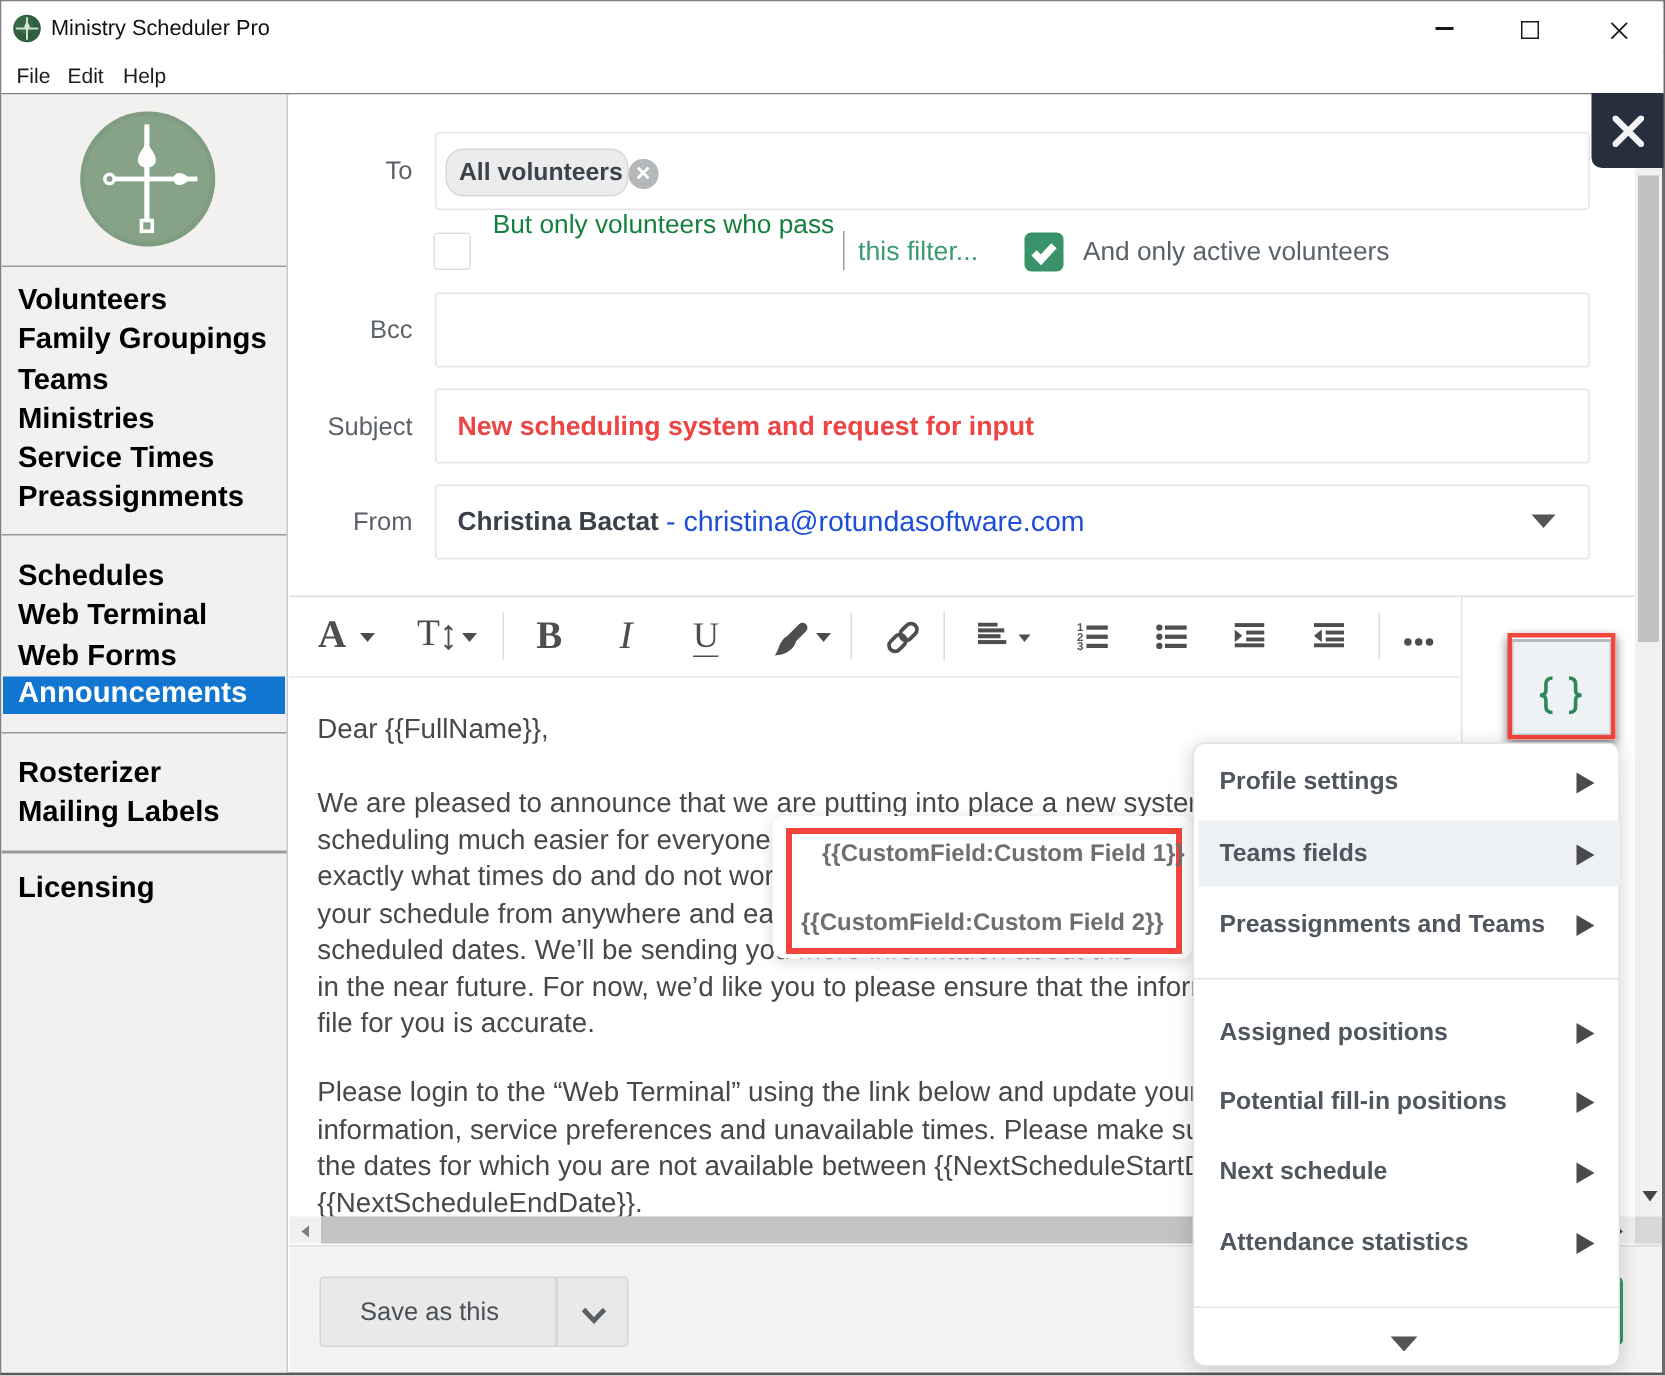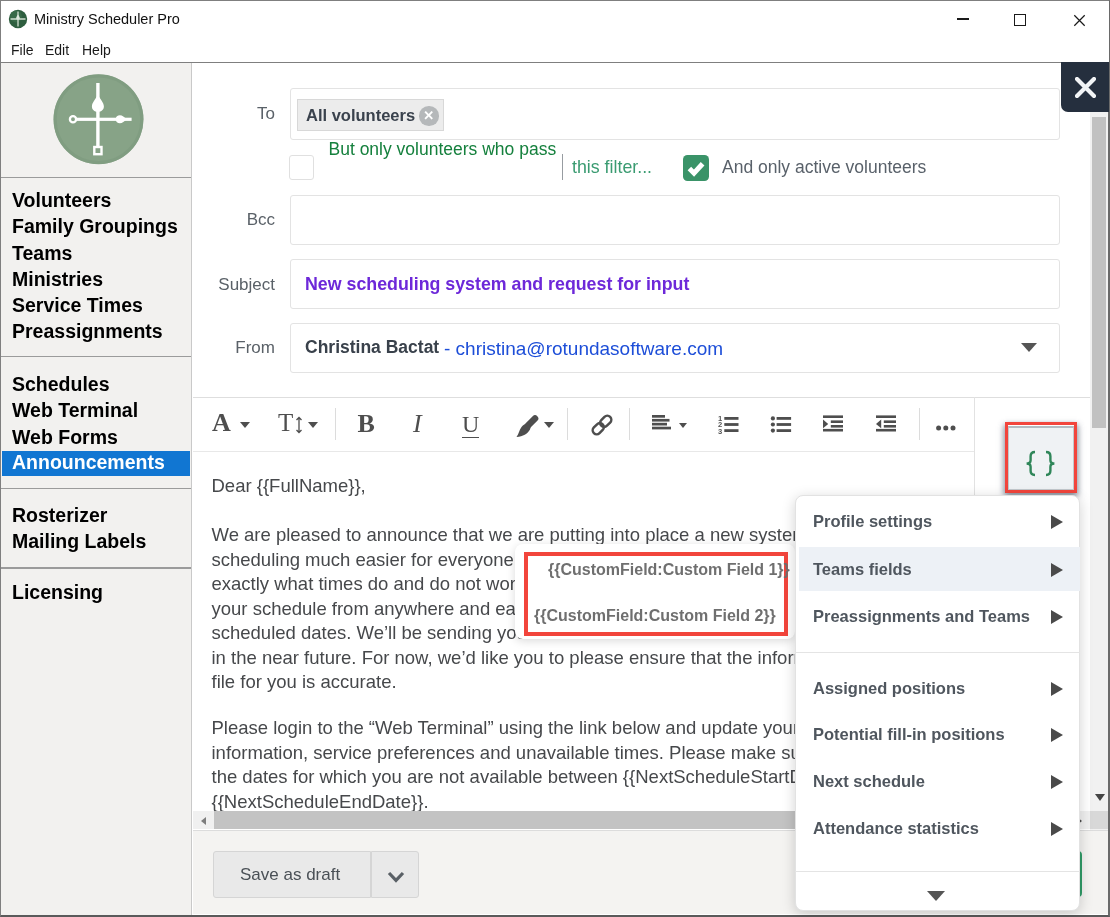--- a/index.html
+++ b/index.html
@@ -102,41 +102,41 @@
 <div class="sline" style="top:487.5px;height:1.6px"></div>
 <div class="nav" style="top:503.9px">Rosterizer</div>
 <div class="nav" style="top:530.2px">Mailing Labels</div>
 <div class="sline" style="top:567.3px;height:1.6px"></div>
 <div class="nav" style="top:581px">Licensing</div>
 
 <div id="main"></div>
 
 <div class="flabel" style="top:104px">To</div>
 <div class="finput" style="top:88px;height:52px"></div>
-<div class="abs" style="left:297px;top:99px;width:147px;height:32px;background:#ececec;border:1px solid #d8d8d8;border-radius:0;">
+<div class="abs" style="left:297px;top:99px;width:122px;height:32px;background:#ececec;border:1px solid #d8d8d8;border-radius:12px;">
   <span class="abs" style="left:8px;top:5.5px;font-size:16.5px;font-weight:bold;color:#3a424d">All volunteers</span>
   <span class="abs" style="left:121px;top:6px;width:19.5px;height:19.5px;background:#b5b8ba;border-radius:50%;color:#fff;font-weight:bold;font-size:13px;text-align:center;line-height:19.5px">✕</span>
 </div>
 
 <div class="abs" style="left:289px;top:155px;width:25px;height:25px;border:1px solid #e0e0e0;border-radius:3px;background:#fff"></div>
 <div class="abs" style="left:328.5px;top:139px;font-size:17.5px;color:#15803d">But only volunteers who pass</div>
 <div class="abs" style="left:561.5px;top:154px;width:1.5px;height:26px;background:#979ca1"></div>
 <div class="abs" style="left:572px;top:156.5px;font-size:17.8px;color:#3a9b71">this filter...</div>
 <div class="abs" style="left:683px;top:154.5px;width:26px;height:26px;border-radius:4.5px;background:#3a9368"></div>
 <svg class="abs" style="left:683px;top:154.5px" width="26" height="26" viewBox="0 0 26 26">
   <path d="M6.4 13.6 L11 18.2 L19.6 8.8" stroke="#fff" stroke-width="5" fill="none"></path>
 </svg>
 <div class="abs" style="left:722px;top:156.5px;font-size:17.5px;color:#59616a">And only active volunteers</div>
 
 <div class="flabel" style="top:210px">Bcc</div>
 <div class="finput" style="top:194.5px;height:50px"></div>
 
 <div class="flabel" style="top:274.5px">Subject</div>
 <div class="finput" style="top:259px;height:50px"></div>
-<div class="abs" style="left:305px;top:274px;font-size:17.8px;font-weight:600;color:#6d28d9">New scheduling system and request for input</div>
+<div class="abs" style="left:305px;top:274px;font-size:17.8px;font-weight:600;color:#ef4444">New scheduling system and request for input</div>
 
 <div class="flabel" style="top:338px">From</div>
 <div class="finput" style="top:322.5px;height:50px"></div>
 <div class="abs" style="left:305px;top:337px;font-size:17.5px;font-weight:bold;color:#39414b">Christina Bactat</div>
 <div class="abs" style="left:444px;top:337.5px;font-size:19px;color:#1d4ed8">- christina@rotundasoftware.com</div>
 <div class="abs" style="left:1021px;top:343px;width:0;height:0;border-top:9px solid #555;border-left:8px solid transparent;border-right:8px solid transparent"></div>
 
 <div class="abs" style="left:193px;top:396.6px;width:897px;height:1.2px;background:#dedede"></div>
 <div class="abs" style="left:193px;top:451.3px;width:781px;height:1.1px;background:#e8e8e8"></div>
 <div class="abs" style="left:974px;top:397px;width:1px;height:98px;background:#e2e2e2"></div>
@@ -235,21 +235,21 @@
 {{NextScheduleEndDate}}.</div>
 
 <div id="htrack"></div>
 <div id="hthumb"></div>
 <div class="abs" style="left:201px;top:816.5px;width:0;height:0;border-right:5.5px solid #7d7d7d;border-top:4px solid transparent;border-bottom:4px solid transparent"></div>
 <div class="abs" style="left:1077px;top:816.5px;width:0;height:0;border-left:5.5px solid #4a4a4a;border-top:4px solid transparent;border-bottom:4px solid transparent"></div>
 
 <div id="footer"></div>
 <div class="abs" style="left:212.5px;top:850.5px;width:158.5px;height:47.5px;background:#e9e9e9;border:1px solid #d5d5d5;border-radius:3px 0 0 3px;"></div>
 <div class="abs" style="left:371px;top:850.5px;width:47.5px;height:47.5px;background:#e9e9e9;border:1px solid #d5d5d5;border-radius:0 3px 3px 0"></div>
-<div class="abs" style="left:240px;top:864.5px;font-size:17px;color:#4a5056">Save as draft</div>
+<div class="abs" style="left:240px;top:864.5px;font-size:17px;color:#4a5056">Save as this</div>
 <svg class="abs" style="left:386.5px;top:870.5px" width="18" height="12" viewBox="0 0 18 12">
   <path d="M2 2 L9 9.4 L16 2" stroke="#5a6066" stroke-width="3.2" fill="none"></path>
 </svg>
 
 <div class="abs" style="left:1012px;top:851px;width:70px;height:46px;border:2px solid #2f9c68;border-radius:4px;background:#fff"></div>
 
 <div id="vtrack"></div>
 <div id="vthumb"></div>
 <div id="corner"></div>
 <div class="abs" style="left:1095px;top:794px;width:0;height:0;border-top:7px solid #444;border-left:5.5px solid transparent;border-right:5.5px solid transparent"></div>

